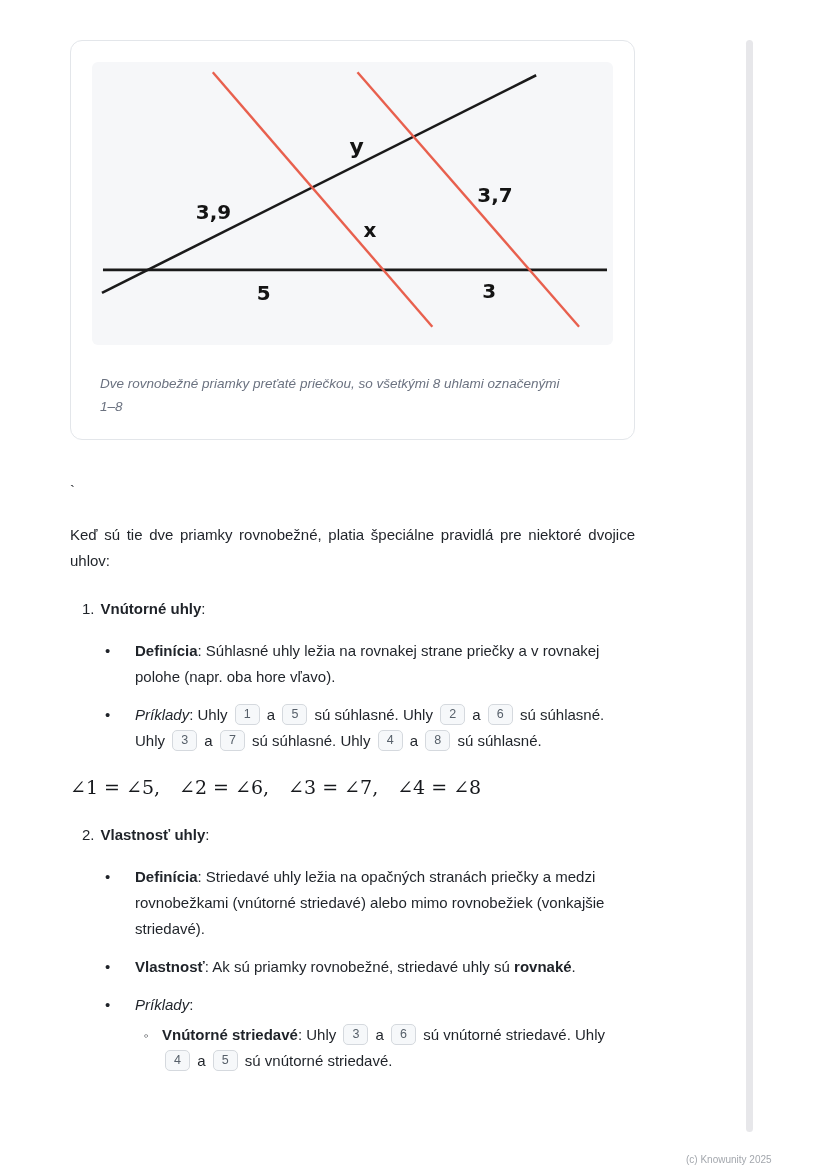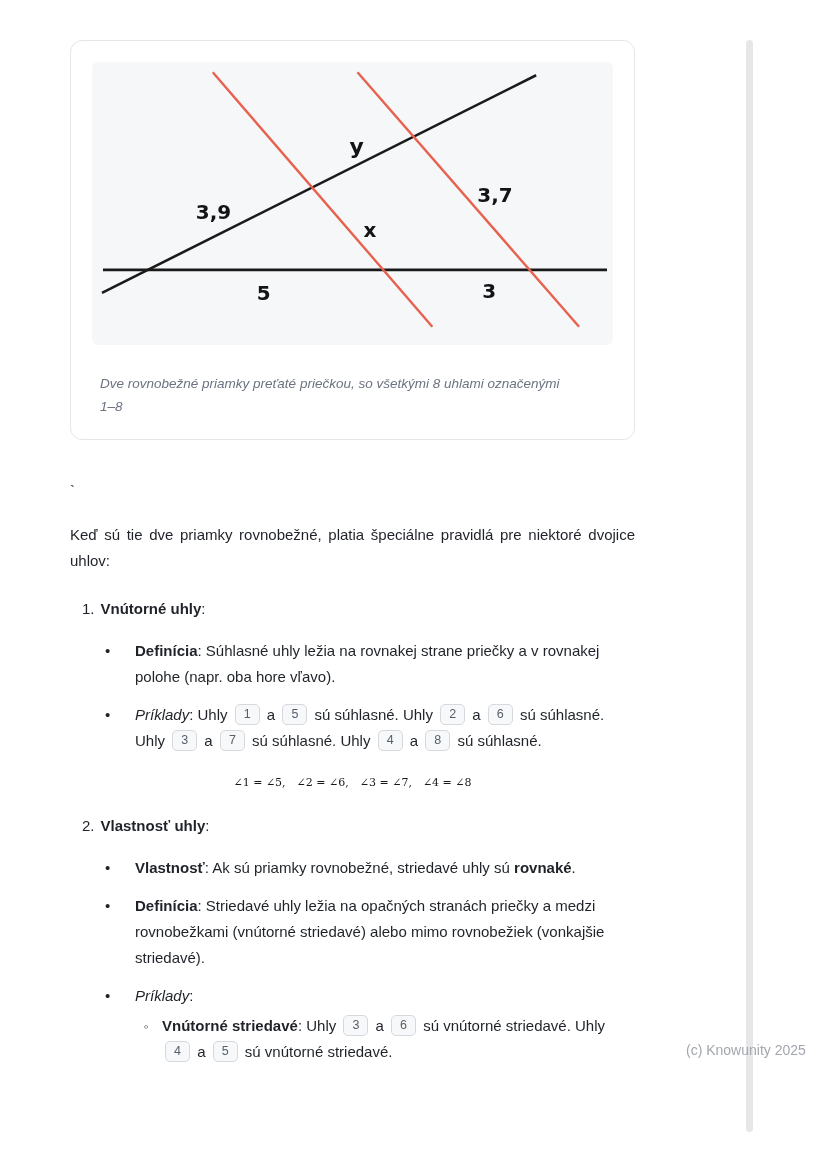--- a/index.html
+++ b/index.html
@@ -55,27 +55,27 @@
   .seg-italic { font-style: italic; }
   .seg-text { }
   .seg-chip {
     display: inline-block; min-width: 25px; text-align: center;
     padding: 0 6px; height: 21px; line-height: 19px;
     background: #f6f8fa; border: 1px solid #d5d9de; border-radius: 5px;
     font-size: 12.5px; color: #57606a; margin: 0 3px; vertical-align: 2px;
   }
 
   .math {
-    text-align: center; font-family: "DejaVu Serif", serif;
-    font-size: 11px; margin: 22px 0 24px; white-space: pre-wrap; color: #16181c;
+    text-align: left; font-family: "DejaVu Serif", serif;
+    font-size: 19px; margin: 22px 0 24px; white-space: pre-wrap; color: #16181c;
   }
 
   .footer {
-    position: absolute; left: 686px; top: 1042px;
-    font-size: 14px; color: #a3a7ad; z-index: 2;
+    position: absolute; left: 686px; top: 1154px;
+    font-size: 10px; color: #a3a7ad; z-index: 2;
   }
   .scrollbar {
     position: absolute; left: 746px; top: 40px; width: 7px; height: 1092px;
     background: #e7e7ea; border-radius: 4px; z-index: 1;
   }
 </style>
 </head>
 <body>
 
 <div class="content">
@@ -126,25 +126,25 @@
     </li>
 
     <li class="oitem">
       <div class="oitem-head">
         <span class="onum">2.</span>
         <span class="otitle"><span class="seg-bold">Vlastnosť uhly</span><span class="seg-text">:</span></span>
       </div>
       <ul class="blist">
         <li class="bitem">
           <span class="bmark"></span>
-          <span class="btext"><span class="seg-bold">Vlastnosť</span><span class="seg-text">: Ak sú priamky rovnobežné, striedavé uhly sú </span><span class="seg-bold">rovnaké</span><span class="seg-text">.</span></span>
+          <span class="btext"><span class="seg-bold">Definícia</span><span class="seg-text">: Striedavé uhly ležia na opačných stranách priečky a medzi rovnobežkami (vnútorné striedavé) alebo mimo rovnobežiek (vonkajšie striedavé).</span></span>
         </li>
         <li class="bitem">
           <span class="bmark"></span>
-          <span class="btext"><span class="seg-bold">Definícia</span><span class="seg-text">: Striedavé uhly ležia na opačných stranách priečky a medzi rovnobežkami (vnútorné striedavé) alebo mimo rovnobežiek (vonkajšie striedavé).</span></span>
+          <span class="btext"><span class="seg-bold">Vlastnosť</span><span class="seg-text">: Ak sú priamky rovnobežné, striedavé uhly sú </span><span class="seg-bold">rovnaké</span><span class="seg-text">.</span></span>
         </li>
         <li class="bitem">
           <span class="bmark"></span>
           <div class="btext">
             <span><span class="seg-italic">Príklady</span><span class="seg-text">:</span></span>
             <ul class="sublist">
               <li class="subitem">
                 <span class="submark"></span>
                 <span class="subtext"><span class="seg-bold">Vnútorné striedavé</span><span class="seg-text">: Uhly </span><span class="seg-chip">3</span><span class="seg-text"> a </span><span class="seg-chip">6</span><span class="seg-text"> sú vnútorné striedavé. Uhly </span><span class="seg-chip">4</span><span class="seg-text"> a </span><span class="seg-chip">5</span><span class="seg-text"> sú vnútorné striedavé.</span></span>
               </li>

